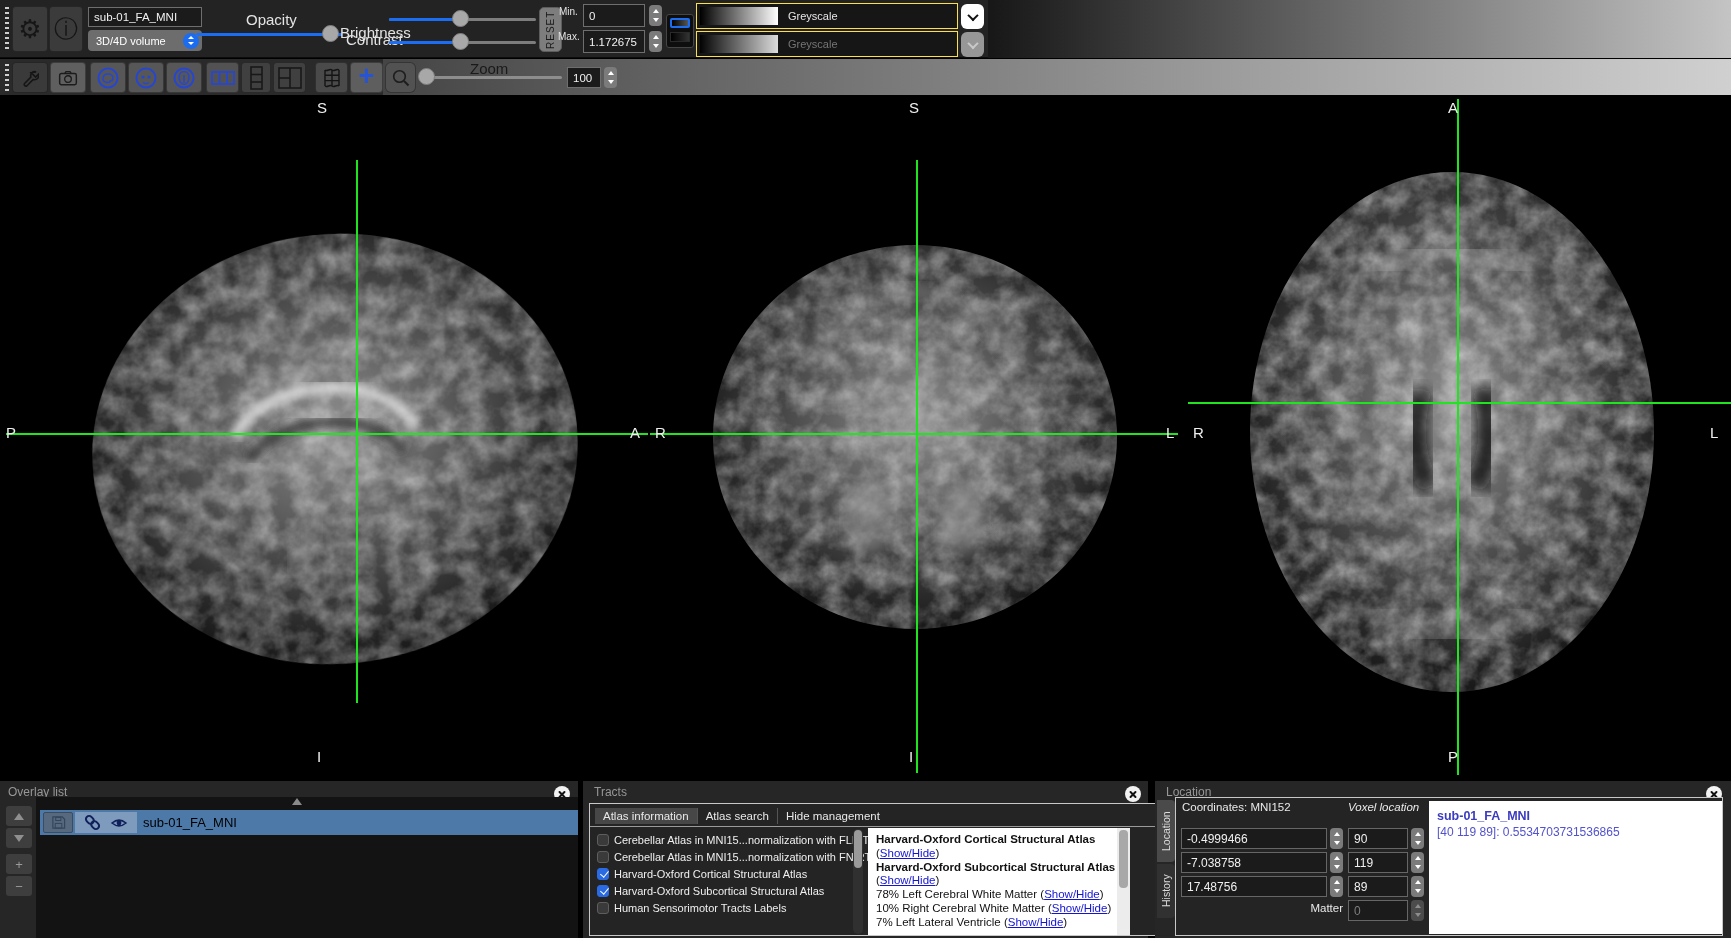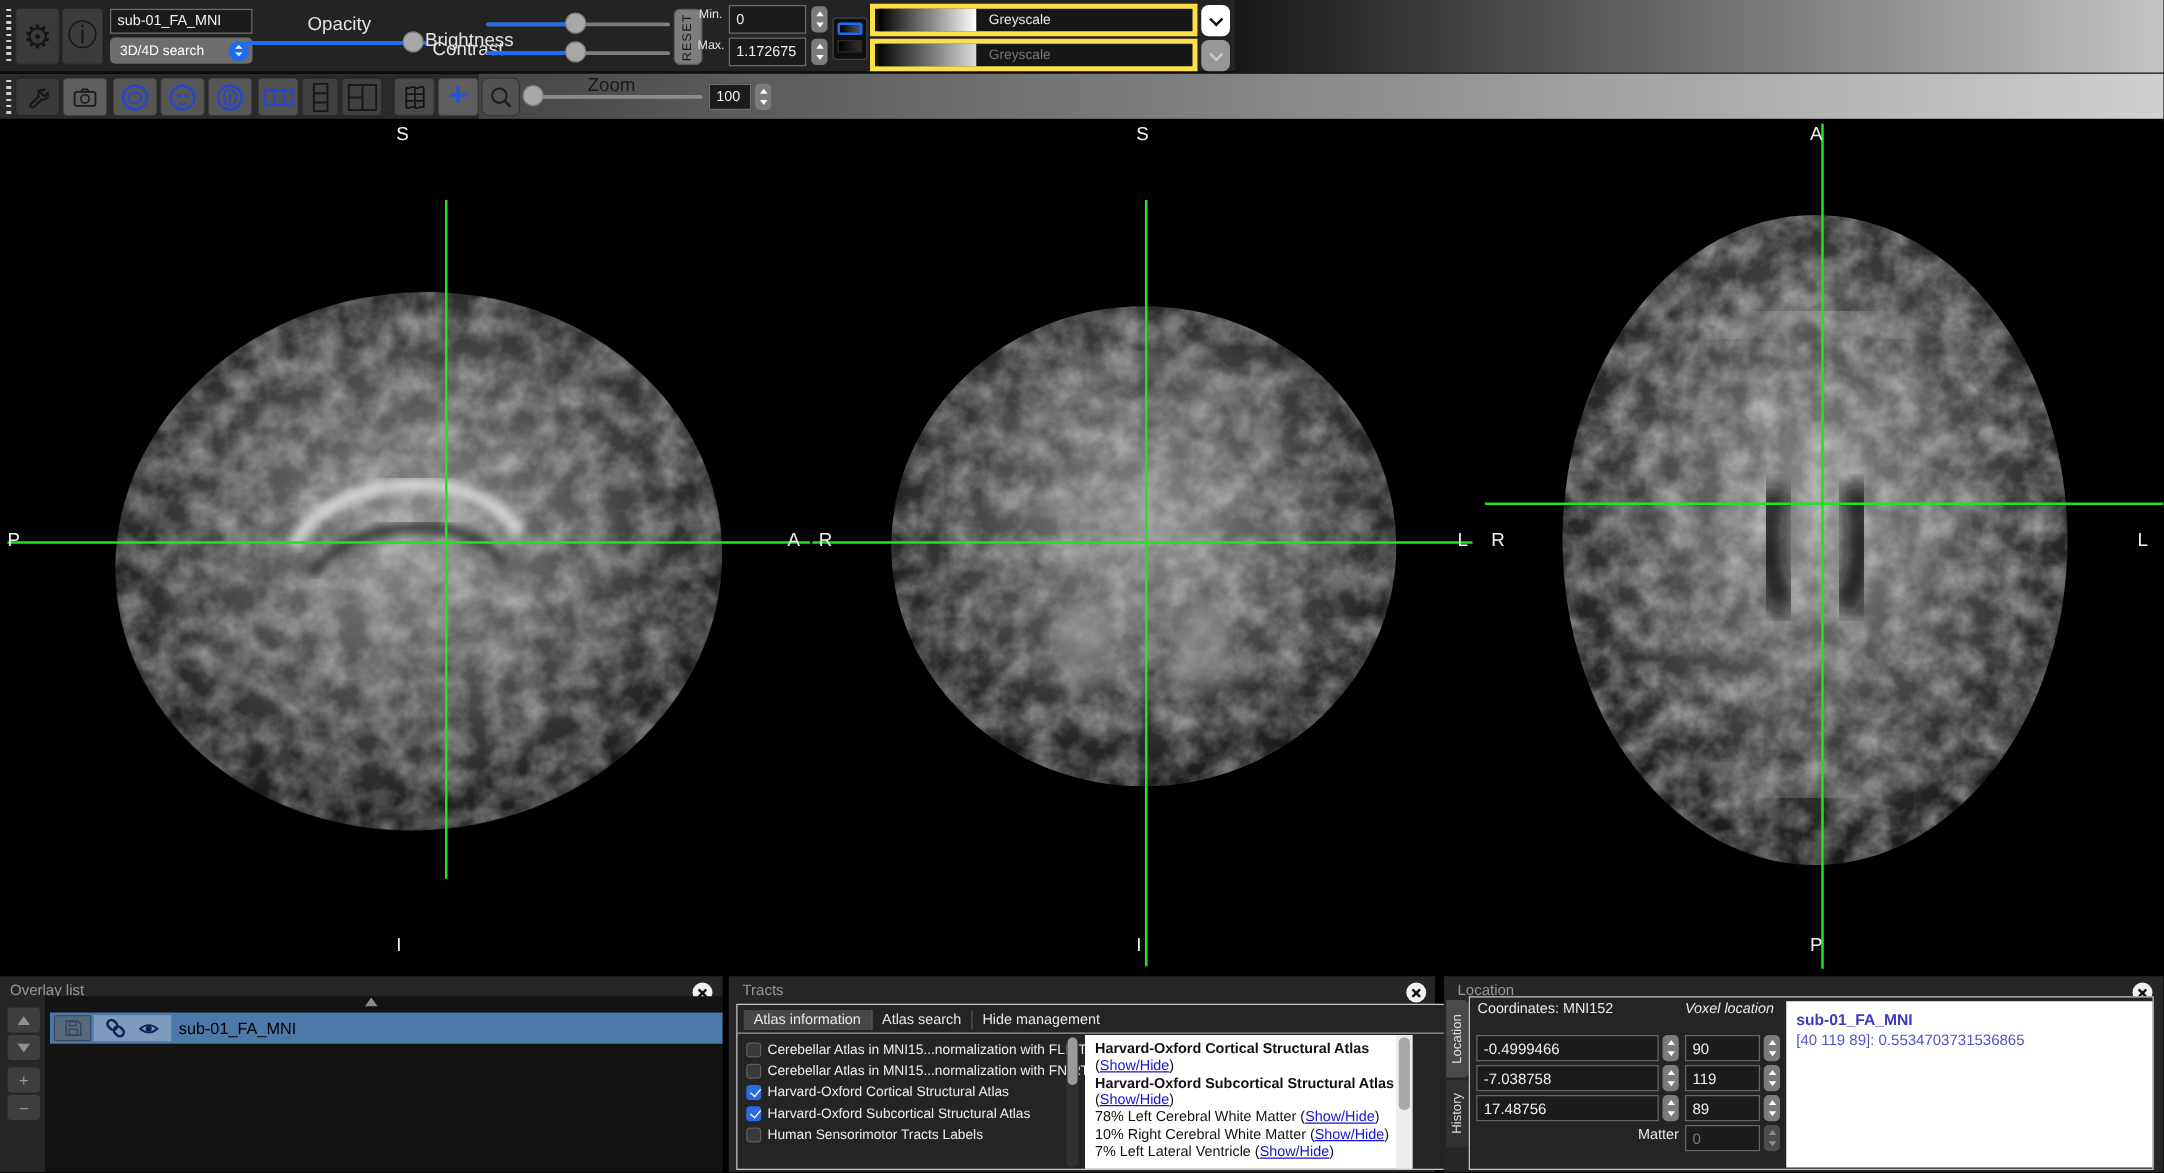--- a/index.html
+++ b/index.html
@@ -23,21 +23,21 @@
   .spin{position:absolute;width:13px;background:#7b7b7b;border-radius:4px;display:flex;flex-direction:column;align-items:center;justify-content:space-evenly;}
   .spin i{width:0;height:0;border-left:3.5px solid transparent;border-right:3.5px solid transparent;}
   .spin .up{border-bottom:4.5px solid #fff;}
   .spin .dn{border-top:4.5px solid #fff;}
   .spin.disabled{background:#4c4c4c;}
   .spin.disabled .up{border-bottom-color:#8d8d8d;}
   .spin.disabled .dn{border-top-color:#8d8d8d;}
   .reset{position:absolute;left:539px;top:7px;width:23px;height:45px;background:#7d7d7d;border:1px solid #5d5d5d;border-radius:5px;
          writing-mode:vertical-rl;transform:rotate(180deg);display:flex;align-items:center;justify-content:center;
          color:#1a1a1a;font-size:10px;letter-spacing:1px;}
-  .cmaprow{position:absolute;left:696px;width:262px;height:26px;background:#161616;border:4px solid #fde047;display:flex;align-items:center;}
+  .cmaprow{position:absolute;left:696px;width:262px;height:26px;background:#161616;border:1px solid #fde047;display:flex;align-items:center;}
   .swatch{width:78px;height:18px;margin-left:3px;background:linear-gradient(to right,#000,#fff);}
   .cmaplabel{margin-left:10px;font-size:11px;color:#e6e6e6;}
   .cmaprow.off .cmaplabel{color:#757575;}
   .chevbtn{position:absolute;width:23px;height:25px;border-radius:6px;background:#fff;display:flex;align-items:center;justify-content:center;}
   .chevbtn::after{content:"";width:6px;height:6px;border-right:2px solid #111;border-bottom:2px solid #111;transform:rotate(45deg) translate(-1px,-1px);}
   .chevbtn.off{background:#979797;}
   .chevbtn.off::after{border-color:#c9c9c9;}
   .macsel{position:absolute;left:88px;top:30px;width:114px;height:21px;background:#6d6d6d;border-radius:4px;color:#fff;font-size:11px;
           display:flex;align-items:center;padding-left:8px;}
   .macstep{position:absolute;right:3px;top:2.5px;width:16px;height:16px;border-radius:50%;background:#1c6cf0;display:flex;flex-direction:column;align-items:center;justify-content:space-evenly;}
@@ -109,21 +109,21 @@
 
     <div class="tile" style="left:12px;top:6px;width:36px;height:46px;background:#3b3b3b;">
       <span class="glyph" style="font-size:26px;">⚙</span>
     </div>
     <div class="tile" style="left:49px;top:6px;width:34px;height:46px;background:#3b3b3b;">
       <span class="glyph" style="font-size:24px;">ⓘ</span>
     </div>
 
     <input class="fld" style="left: 88px; top: 7px; width: 114px; height: 20px;" value="sub-01_FA_MNI">
     <div class="macsel">
-      <span>3D/4D search</span>
+      <span>3D/4D volume</span>
       <span class="macstep">
           <i class="up"></i>
           <i class="dn"></i>
         </span>
     </div>
 
     <span class="lbl" style="left:246px;top:11px;">Opacity</span>
     <div class="track" style="left:196px;top:33px;width:146px;">
       <div class="fill" style="width:146px;"></div>
     </div>

